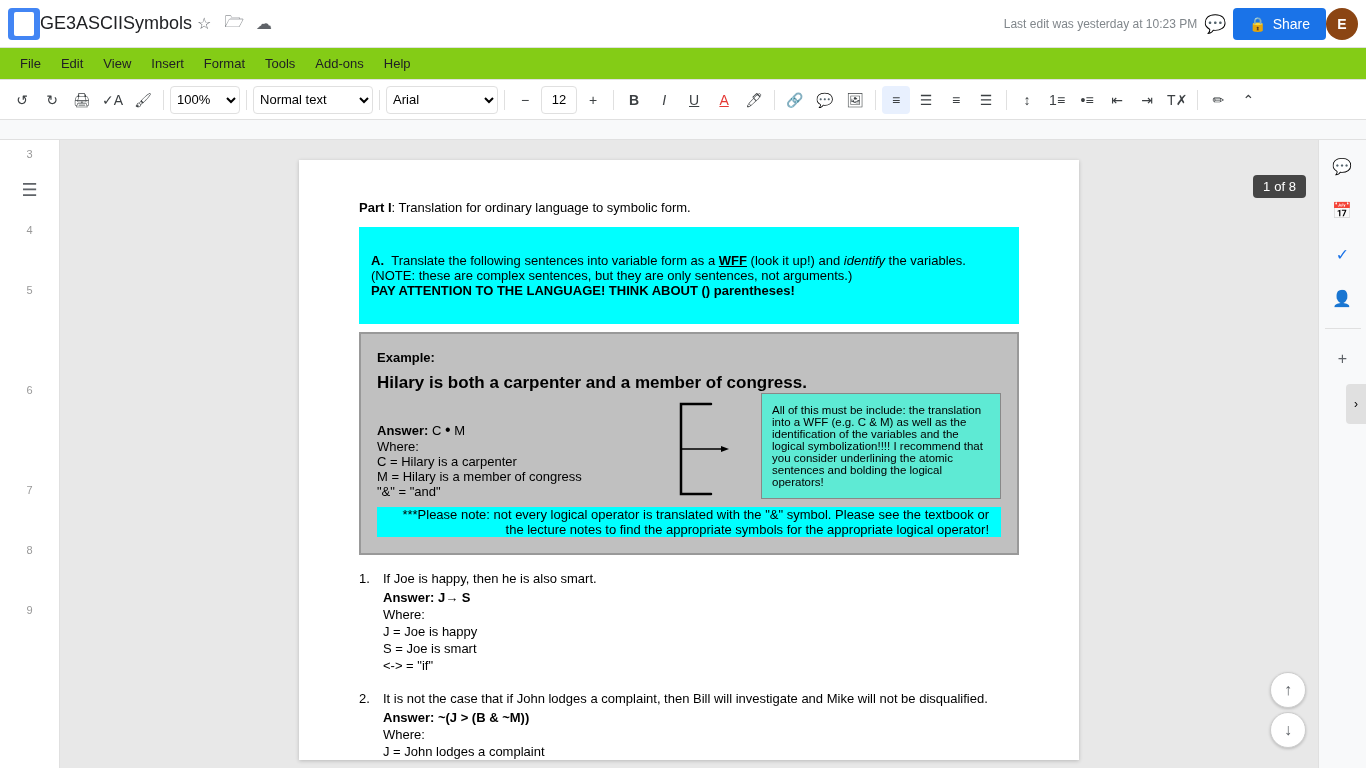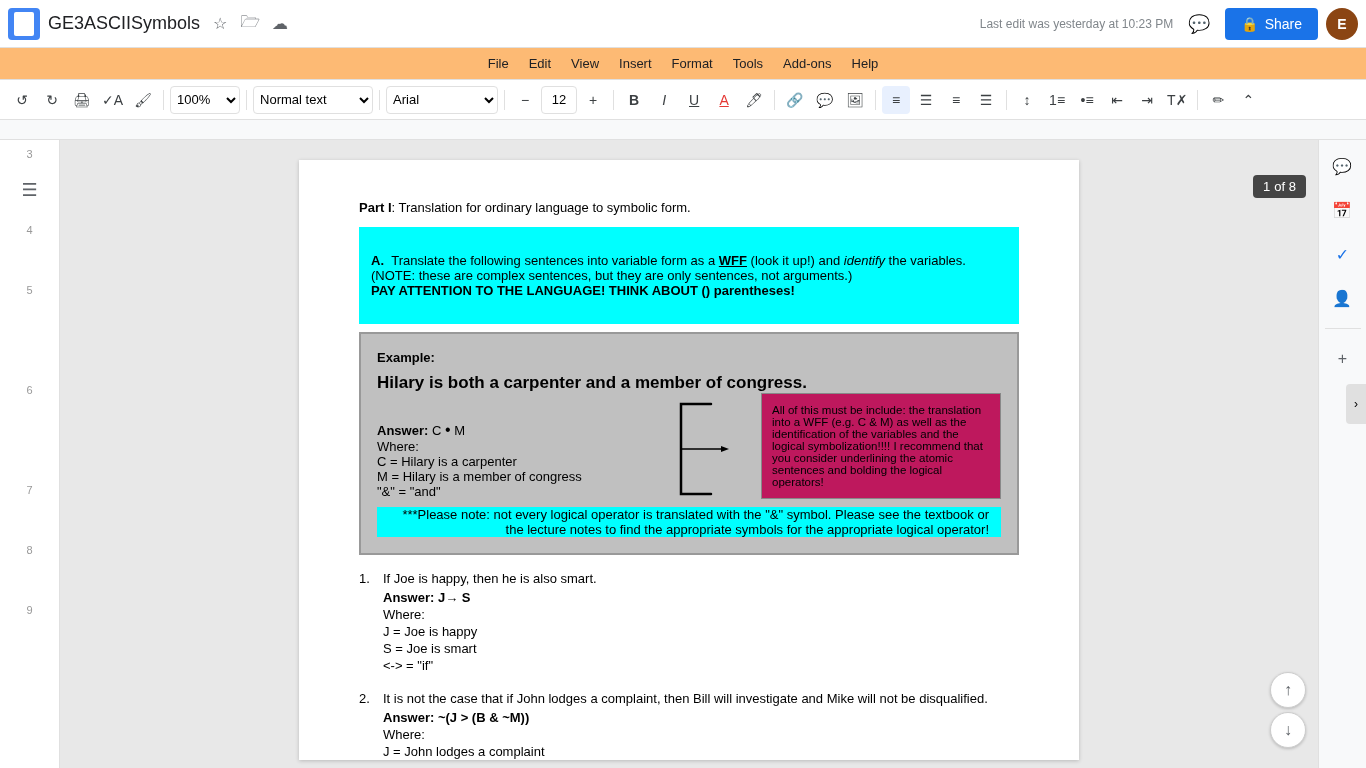--- a/index.html
+++ b/index.html
@@ -6,21 +6,21 @@
     body { font-family: Arial, sans-serif; font-size: 14px; background: #f0f0f0; overflow: hidden; }
 
     
     #top-bar {
       background: #fff;
       display: flex;
       align-items: center;
       padding: 4px 8px;
       border-bottom: 1px solid #e0e0e0;
       height: 48px;
-      gap: 8px;
+      gap: 0;
     }
     .doc-icon {
       width: 32px; height: 32px;
       background: #4285F4;
       border-radius: 4px;
       display: flex; align-items: center; justify-content: center;
       flex-shrink: 0;
     }
     .doc-icon-inner {
       width: 20px; height: 24px;
@@ -69,28 +69,27 @@
     .avatar {
       width: 32px; height: 32px;
       background: #8B4513;
       border-radius: 50%;
       display: flex; align-items: center; justify-content: center;
       color: white; font-weight: bold; font-size: 14px;
     }
 
     
     #menu-bar {
-      background: #fdba74;
+      background: #84cc16;
       display: flex;
       align-items: center;
       padding: 0 12px;
       height: 32px;
       border-bottom: 1px solid #e0e0e0;
       gap: 4px;
-      justify-content: center;
     }
     .menu-item {
       padding: 4px 8px;
       font-size: 13px;
       color: #202124;
       cursor: pointer;
       border-radius: 4px;
     }
 
     
@@ -259,21 +258,21 @@
       display: flex;
       align-items: center;
       margin: 0 10px;
     }
     .bracket-svg {
       width: 60px; height: 100px;
     }
 
     .note-box {
       border: 1px solid #888;
-      background: #be185d;
+      background: #5eead4;
       padding: 10px;
       font-size: 11.5px;
       width: 240px;
       flex-shrink: 0;
     }
 
     .warning-cyan {
       background: #00ffff;
       padding: 0 12px;
       font-size: 13px;

